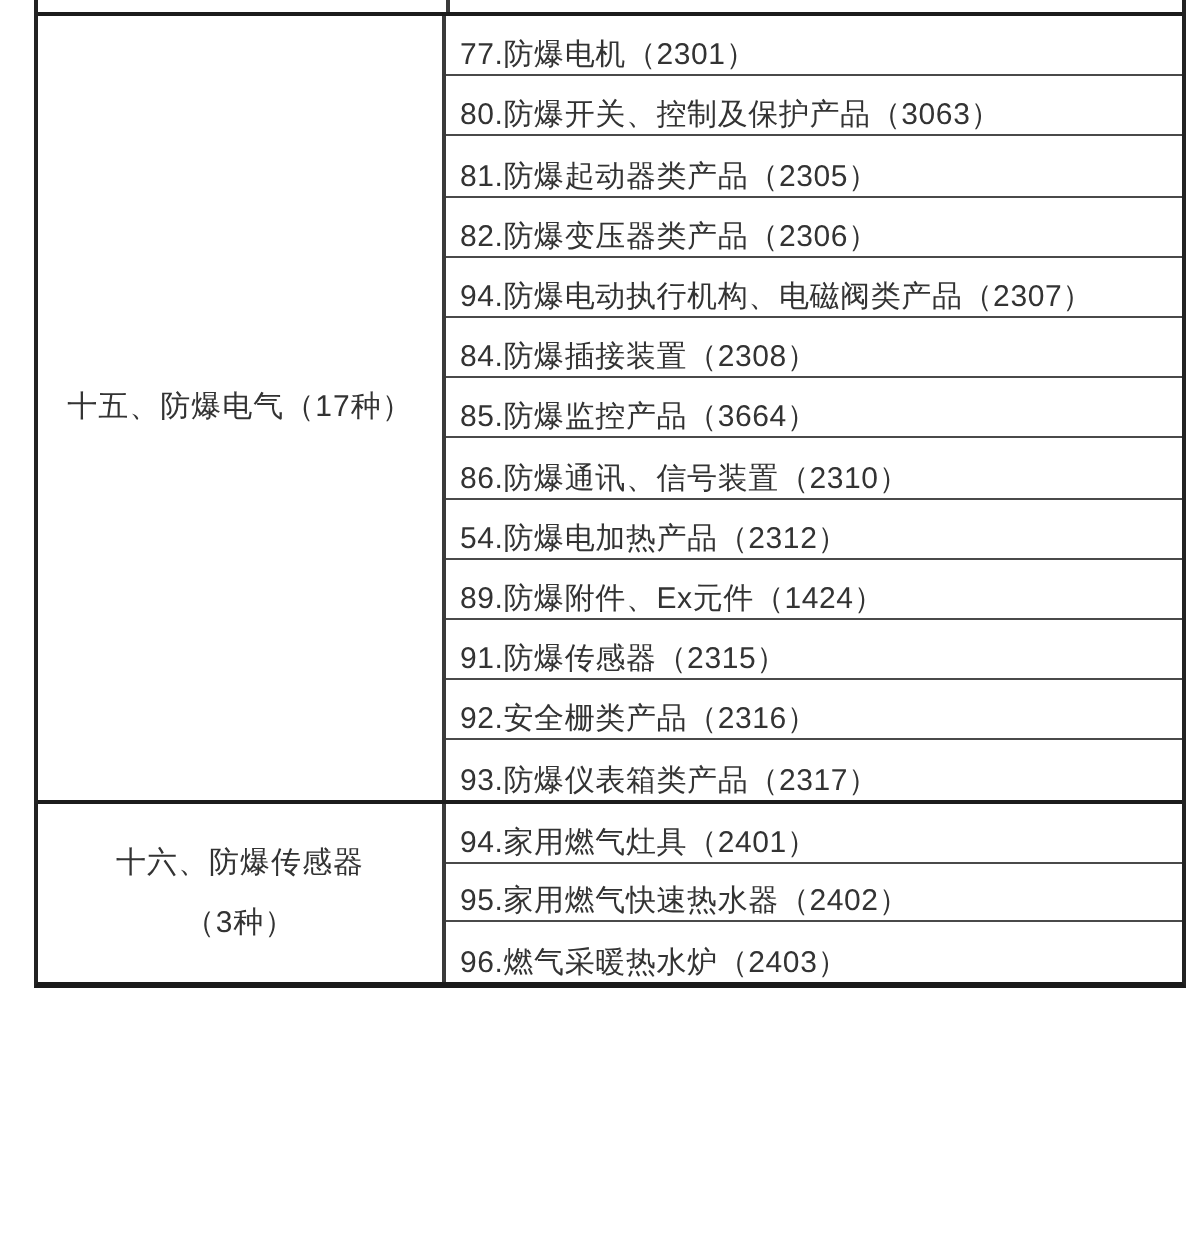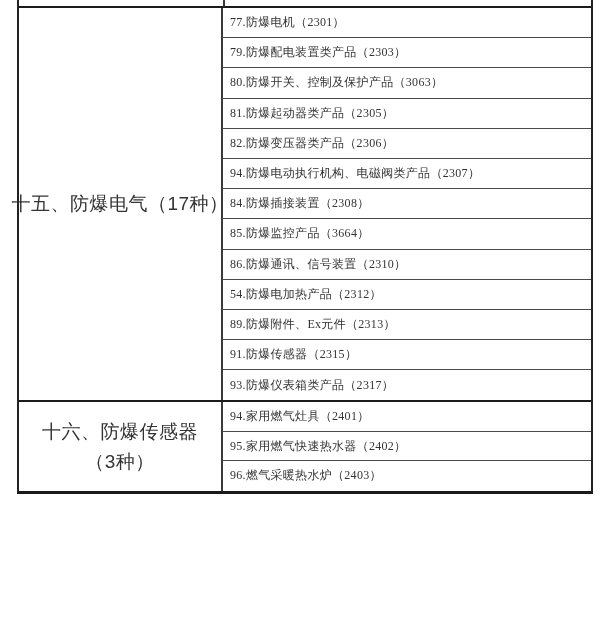--- a/index.html
+++ b/index.html
@@ -46,38 +46,37 @@
   }
   .cat-cell {
     width: 204px;
     box-sizing: border-box;
     border-right: 2px solid #3a3a3a;
     display: flex;
     flex-direction: column;
     align-items: center;
     justify-content: center;
     text-align: center;
-    font-size: 19px;
+    font-size: 15px;
     line-height: 30px;
     letter-spacing: 0.5px;
   }
   .items-col {
     flex: 1;
     display: flex;
     flex-direction: column;
   }
   .item-row {
     box-sizing: border-box;
     border-bottom: 1px solid #4a4a4a;
     display: flex;
-    align-items: center;
+    align-items: flex-end;
     padding-left: 7px;
-    font-size: 12px;
+    font-size: 15px;
     letter-spacing: 0.3px;
-    font-family: Liberation Serif, serif;
   }
   .section[data-sec="0"] .item-row { height: 30.2px; }
   .section[data-sec="1"] .item-row { height: 29.4px; }
   .items-col .item-row:last-child { border-bottom: none; }
   .item-label, .category-line {
     white-space: nowrap;
   }
 </style>
 </head>
 <body>
@@ -91,23 +90,20 @@
     <div class="section-separator"></div>
     <div class="section" data-sec="0">
       <div class="cat-cell">
             <div class="category-line">十五、防爆电气（17种）</div>
           </div>
       <div class="items-col">
             <div class="item-row">
               <span class="item-label">77.防爆电机（2301）</span>
             </div>
             <div class="item-row">
-              <span class="item-label">79.防爆配电装置类产品（2303）</span>
-            </div>
-            <div class="item-row">
               <span class="item-label">80.防爆开关、控制及保护产品（3063）</span>
             </div>
             <div class="item-row">
               <span class="item-label">81.防爆起动器类产品（2305）</span>
             </div>
             <div class="item-row">
               <span class="item-label">82.防爆变压器类产品（2306）</span>
             </div>
             <div class="item-row">
               <span class="item-label">94.防爆电动执行机构、电磁阀类产品（2307）</span>
@@ -118,24 +114,27 @@
             <div class="item-row">
               <span class="item-label">85.防爆监控产品（3664）</span>
             </div>
             <div class="item-row">
               <span class="item-label">86.防爆通讯、信号装置（2310）</span>
             </div>
             <div class="item-row">
               <span class="item-label">54.防爆电加热产品（2312）</span>
             </div>
             <div class="item-row">
-              <span class="item-label">89.防爆附件、Ex元件（2313）</span>
+              <span class="item-label">89.防爆附件、Ex元件（1424）</span>
             </div>
             <div class="item-row">
               <span class="item-label">91.防爆传感器（2315）</span>
+            </div>
+            <div class="item-row">
+              <span class="item-label">92.安全栅类产品（2316）</span>
             </div>
             <div class="item-row">
               <span class="item-label">93.防爆仪表箱类产品（2317）</span>
             </div>
           </div>
     </div>
   </div>
       <div>
     <div class="section-separator"></div>
     <div class="section" data-sec="1">

